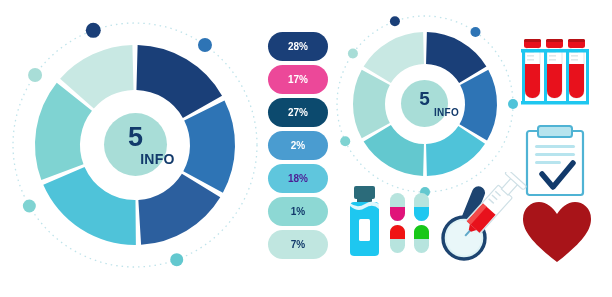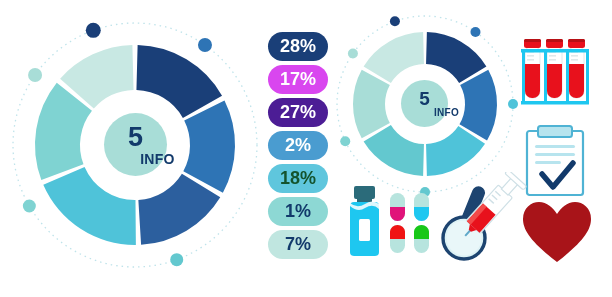--- a/index.html
+++ b/index.html
@@ -23,21 +23,21 @@
 
   
   #donut2-center{left:401px;top:80px;width:47px;height:47px;background:#a8ddd7;}
   #donut2-center .dc-num{font-size:19px;margin-bottom:0px;}
   #donut2-center .dc-lbl{font-size:10px;}
 
   
   #pill-list{position:absolute;left:268px;top:32px;width:60px;
     display:flex;flex-direction:column;gap:4px;}
   .pill{height:29px;border-radius:15px;display:flex;align-items:center;
-        justify-content:center;font-size:18px;font-weight:bold;}
+        justify-content:center;font-size:10px;font-weight:bold;}
 
   
   .icon-box{position:absolute;}
 </style>
 </head>
 <body>
 
 <div id="stage">
 
   <svg class="abs" style="left:0;top:0;" width="270" height="297">
@@ -73,24 +73,24 @@
       </g>
     <circle cx="135" cy="145" r="46" fill="#ffffff"></circle>
   </svg>
   <div class="donut-center" id="donut1-center">
     <span class="dc-num">5</span>
     <span class="dc-lbl">INFO</span>
   </div>
 
   <div id="pill-list">
       <div class="pill" style="background: rgb(26, 63, 120); color: rgb(255, 255, 255);">28%</div>
-      <div class="pill" style="background: #d946ef; color: rgb(255, 255, 255); text-align: right;">17%</div>
-      <div class="pill" style="background: #4c1d95; color: rgb(255, 255, 255);">27%</div>
+      <div class="pill" style="background: #ec4899; color: rgb(255, 255, 255); text-align: right;">17%</div>
+      <div class="pill" style="background: #0c4a6e; color: rgb(255, 255, 255);">27%</div>
       <div class="pill" style="background: rgb(74, 156, 208); color: rgb(255, 255, 255);">2%</div>
-      <div class="pill" style="background: rgb(95, 198, 221); color: #14532d;">18%</div>
+      <div class="pill" style="background: rgb(95, 198, 221); color: #4c1d95;">18%</div>
       <div class="pill" style="background: rgb(141, 216, 212); color: rgb(18, 58, 107);">1%</div>
       <div class="pill" style="background: rgb(192, 230, 224); color: rgb(18, 58, 107);">7%</div>
     </div>
 
   <svg class="abs" style="left:330px;top:0;" width="190" height="200">
     <g id="donut2-ring" transform="translate(-330,0)">
         <circle cx="425" cy="104" r="88" fill="none" stroke="#bfe3ea" stroke-width="1.3" stroke-dasharray="1.5 4"></circle>
       </g>
     <g id="donut2-segs" transform="translate(-330,0)">
         <path d="M426.8847402781669 32.024672601759875 A72 72 0 0 1 486.39009183349464 66.38010334045168 L459.1056065741637 83.10005741136204 A40 40 0 0 0 426.04707793231495 64.01370700097772 Z" fill="#1a3f78">

